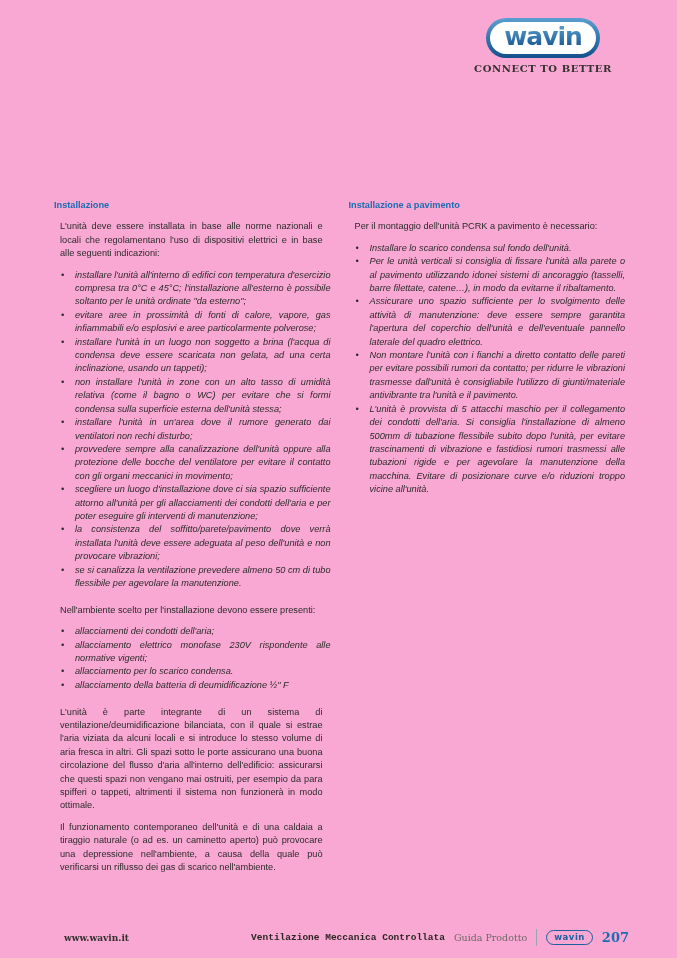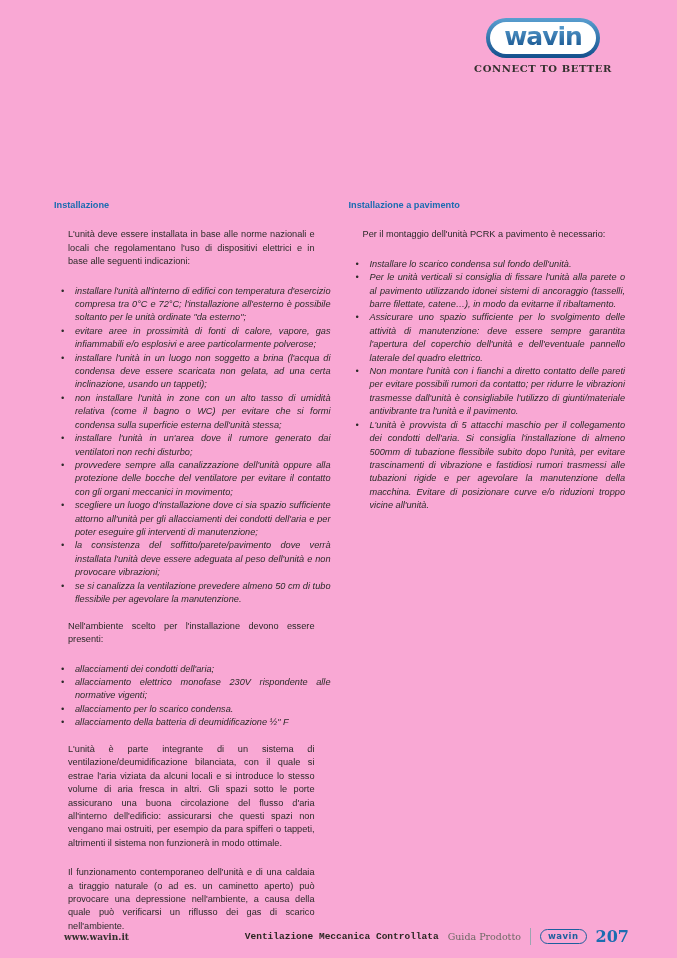--- a/index.html
+++ b/index.html
@@ -64,21 +64,21 @@
   }
   .col { flex: 1 1 0; min-width: 0; }
   .col h2 {
     margin: 2px;
     font-size: 9.2px;
     line-height: 13.4px;
     font-weight: bold;
     color: #1b6cb1;
   }
   .col p {
-    margin: 16px;
+    margin: 8px;
     font-size: 9.2px;
     line-height: 13.4px;
     text-align: justify;
     hyphens: auto;
   }
   .col ul {
     margin: 0;
     padding: 0;
     list-style: none;
   }
@@ -143,21 +143,21 @@
     color: #1c5f9e;
     font-family: "DejaVu Sans", sans-serif;
     font-weight: bold;
     font-size: 8.5px;
     letter-spacing: 0.5px;
     line-height: 12px;
   }
   .page-number {
     font-family: "DejaVu Serif", serif;
     font-weight: bold;
-    font-size: 16px;
+    font-size: 13px;
     color: #1b6cb1;
   }
 </style>
 </head>
 <body>
 
 <div class="page">
 
   <div class="brand-block">
     <div class="logo-capsule">
@@ -167,21 +167,21 @@
     </div>
     <div class="tagline">CONNECT TO BETTER</div>
   </div>
 
   <div class="columns">
 
     <div class="col">
       <h2>Installazione</h2>
       <p>L'unità deve essere installata in base alle norme nazionali e locali che regolamentano l'uso di dispositivi elettrici e in base alle seguenti indicazioni:</p>
       <ul>
-        <li>installare l'unità all'interno di edifici con temperatura d'esercizio compresa tra 0°C e 72°C; l'installazione all'esterno è possibile soltanto per le unità ordinate "da esterno";</li>
+        <li>installare l'unità all'interno di edifici con temperatura d'esercizio compresa tra 0°C e 45°C; l'installazione all'esterno è possibile soltanto per le unità ordinate "da esterno";</li>
         <li>evitare aree in prossimità di fonti di calore, vapore, gas infiammabili e/o esplosivi e aree particolarmente polverose;</li>
         <li>installare l'unità in un luogo non soggetto a brina (l'acqua di condensa deve essere scaricata non gelata, ad una certa inclinazione, usando un tappeti);</li>
         <li>non installare l'unità in zone con un alto tasso di umidità relativa (come il bagno o WC) per evitare che si formi condensa sulla superficie esterna dell'unità stessa;</li>
         <li>installare l'unità in un'area dove il rumore generato dai ventilatori non rechi disturbo;</li>
         <li>provvedere sempre alla canalizzazione dell'unità oppure alla protezione delle bocche del ventilatore per evitare il contatto con gli organi meccanici in movimento;</li>
         <li>scegliere un luogo d'installazione dove ci sia spazio sufficiente attorno all'unità per gli allacciamenti dei condotti dell'aria e per poter eseguire gli interventi di manutenzione;</li>
         <li>la consistenza del soffitto/parete/pavimento dove verrà installata l'unità deve essere adeguata al peso dell'unità e non provocare vibrazioni;</li>
         <li>se si canalizza la ventilazione prevedere almeno 50 cm di tubo flessibile per agevolare la manutenzione.</li>
       </ul>
       <p class="gap-line">Nell'ambiente scelto per l'installazione devono essere presenti:</p>

